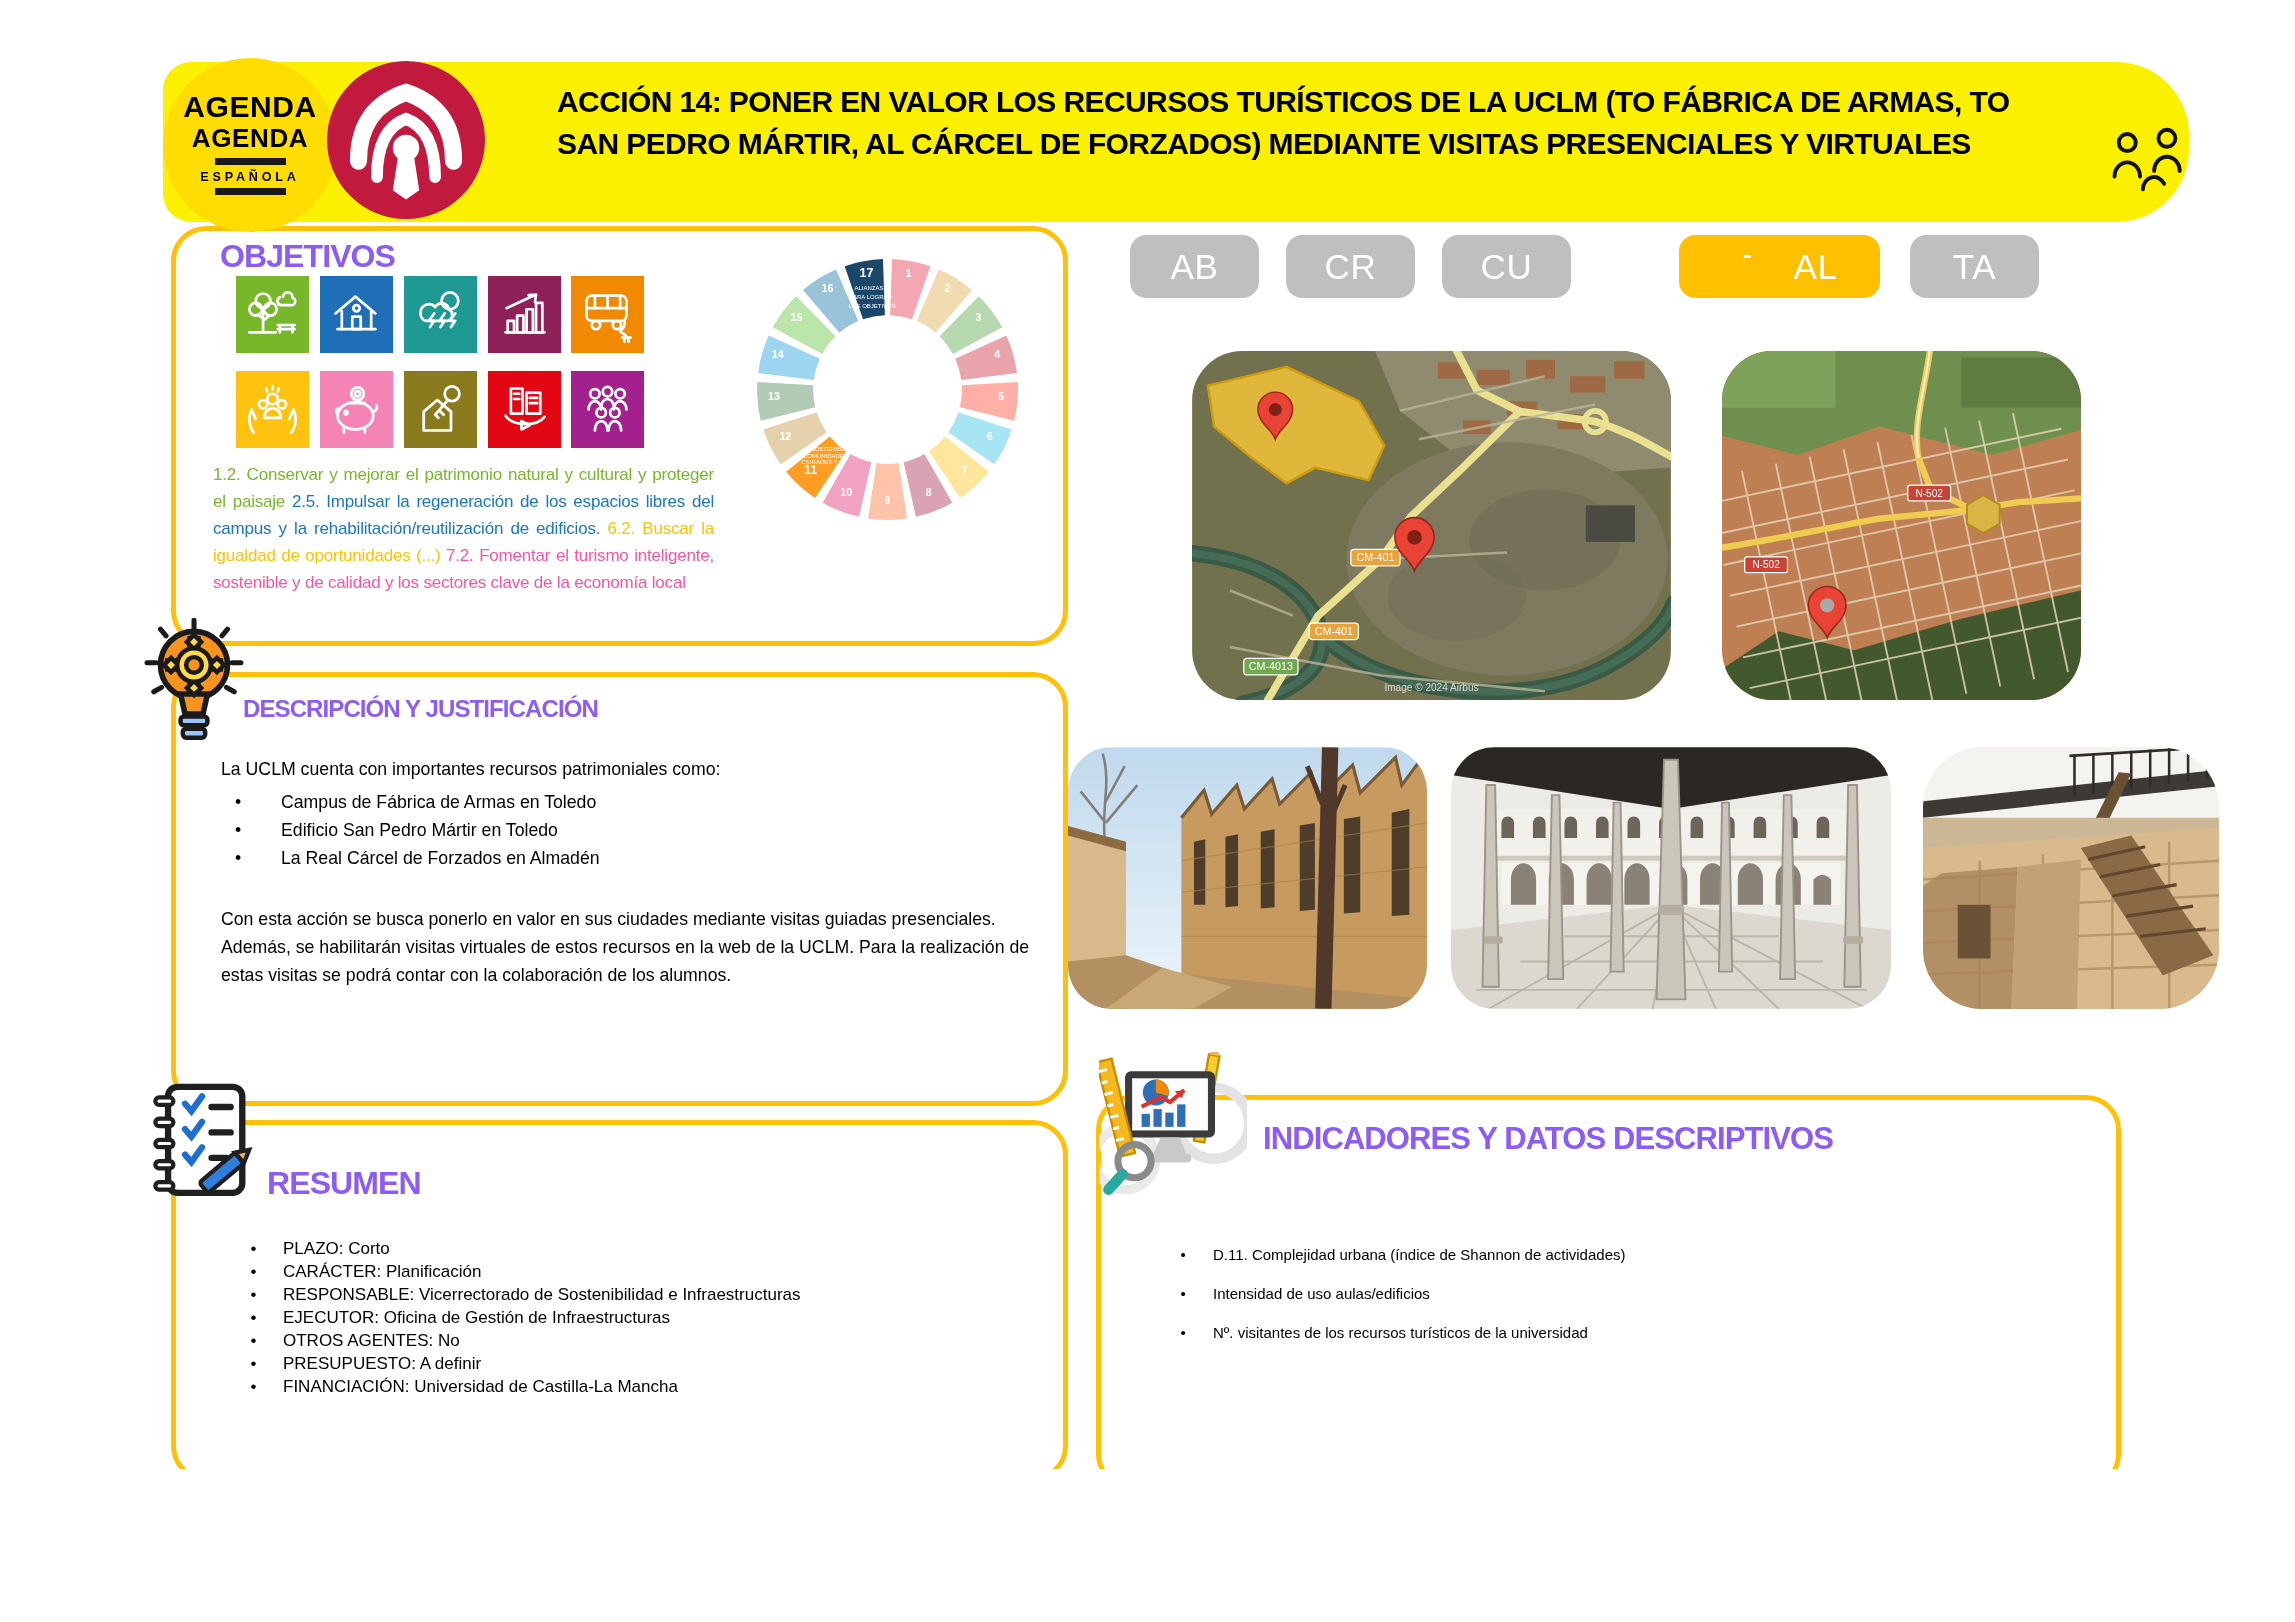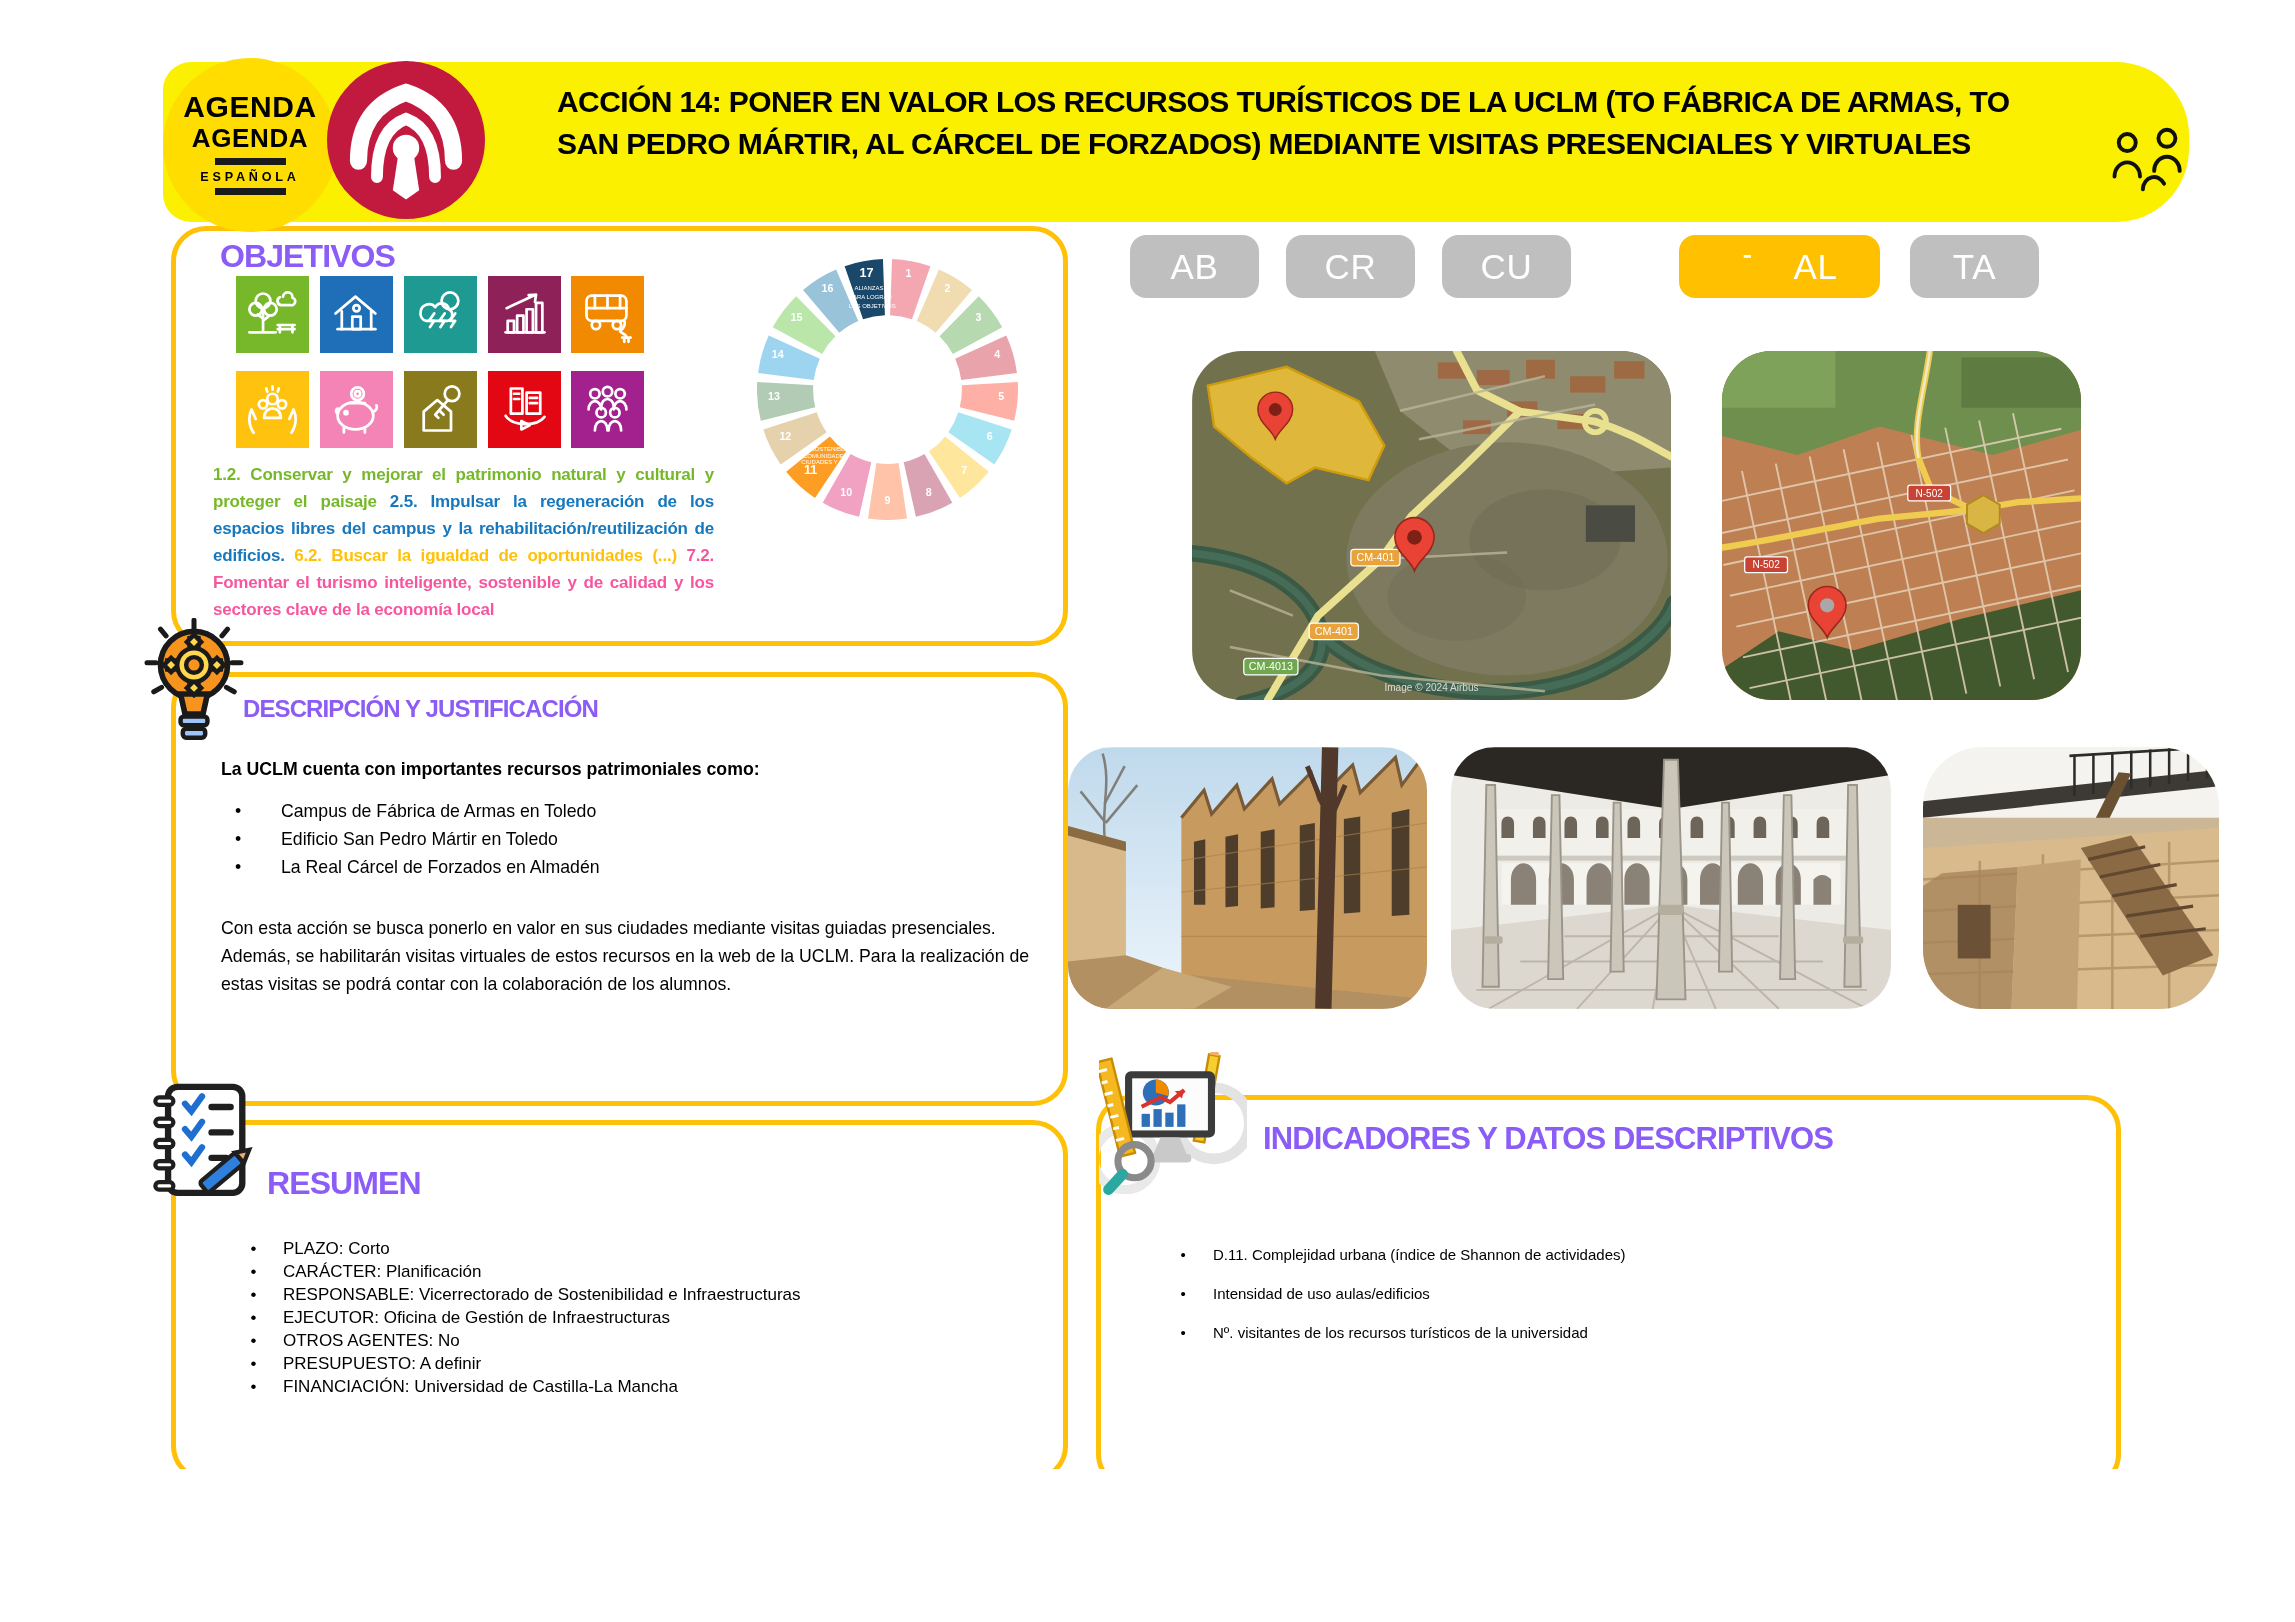--- a/index.html
+++ b/index.html
@@ -23,35 +23,35 @@
 
   
   .gold-box{position:absolute;border:5.7px solid #FFC107;border-radius:35px;background:#fff;}
   .sec-title{position:absolute;font-weight:bold;letter-spacing:-0.9px;color:#8b5cf6;}
 
   
   .tiles{position:absolute;left:236px;top:276px;width:492px;height:177px;}
   .tile{position:absolute;width:73px;height:77px;display:flex;align-items:center;justify-content:center;}
   .tile svg{width:63px;height:67px;}
   .obj-text{position:absolute;left:213px;top:461px;width:501px;font-size:17px;line-height:27px;
-            text-align:justify;font-weight:bold;letter-spacing:-0.2px;}
+            text-align:justify;font-weight:normal;letter-spacing:-0.2px;}
   .sdg-wheel{position:absolute;left:757px;top:259px;width:261px;height:261px;}
 
   
   .tab{position:absolute;top:235px;width:129px;height:63px;border-radius:16.4px;background:#BFBFBF;
        color:#fff;font-size:35px;display:flex;align-items:center;justify-content:center;letter-spacing:0.6px;}
   .tab.active{background:#FFC000;}
 
   
   .blist{position:absolute;list-style:none;margin:15px;padding:0;}
   .blist li{position:relative;padding-left:44px;}
   .blist li::before{content:"\2022";position:absolute;left:11.4px;top:0;}
 
   .desc-body{position:absolute;left:221px;top:755px;width:814px;font-size:17.7px;line-height:28px;}
-  .desc-body .intro{margin-bottom:14px;font-weight:bold;}
+  .desc-body .intro{margin-bottom:5px;}
   .desc-body ul{list-style:none;margin:0;padding:0;}
   .desc-body li{position:relative;padding-left:60px;line-height:28px;}
   .desc-body li::before{content:"\2022";position:absolute;left:14px;}
   .desc-body .para{margin-top:33px;}
 
   .resumen-list{left:224px;top:1222px;width:807px;font-size:17px;}
   .resumen-list li{line-height:23px;}
   .ind-list{left:1154px;top:1220px;width:914px;font-size:15px;}
   .ind-list li{line-height:39px;}
 

